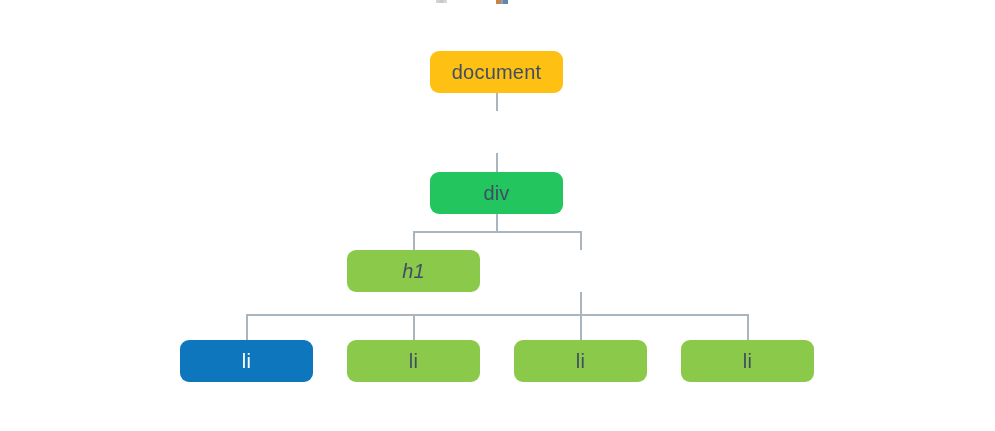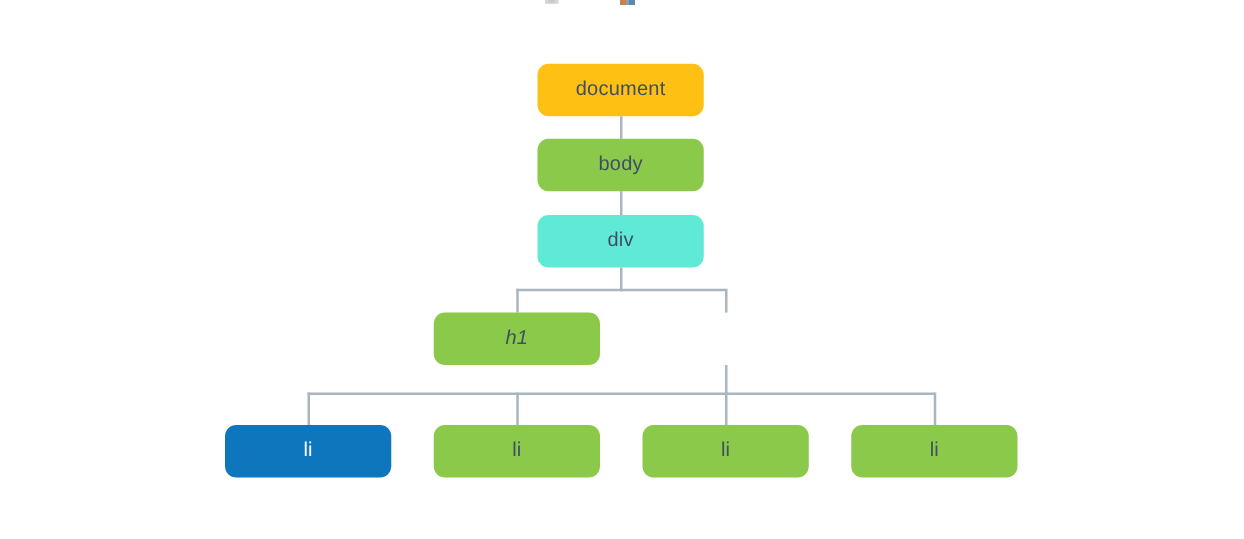--- a/index.html
+++ b/index.html
@@ -19,21 +19,21 @@
     position: absolute;
     width: 133px;
     height: 42px;
     border-radius: 9px;
     display: flex;
     align-items: center;
     justify-content: center;
     box-sizing: border-box;
   }
   .node-label {
-    font-size: 16px;
+    font-size: 20px;
     line-height: 1;
     letter-spacing: 0.2px;
   }
   
   .pos-document { left: 430px; top: 51px; }
   .pos-body     { left: 430px; top: 111px; }
   .pos-div      { left: 430px; top: 172px; }
   .pos-h1       { left: 347px; top: 250px; font-style: italic; }
   .pos-ul       { left: 514px; top: 250px; }
   .pos-li1      { left: 180px; top: 340px; }
@@ -92,25 +92,22 @@
   <div class="hline l-row2-h" style="background: rgb(169, 181, 191);"></div>
   <div class="vline l-li1-drop" style="background: rgb(169, 181, 191);"></div>
   <div class="vline l-li2-drop" style="background: rgb(169, 181, 191);"></div>
   <div class="vline l-li3-drop" style="background: rgb(169, 181, 191);"></div>
   <div class="vline l-li4-drop" style="background: rgb(169, 181, 191);"></div>
 
   <div class="node pos-document" style="background: rgb(253, 192, 19);">
     <span class="node-label" style="color: rgb(64, 78, 99);">document</span>
   </div>
 
-  <div class="node pos-body" style="background: rgb(139, 201, 74);">
-    <span class="node-label" style="color: rgb(64, 78, 99);">body</span>
-  </div>
 
-  <div class="node pos-div" style="background: #5eead4;">
+  <div class="node pos-div" style="background: #22c55e;">
     <span class="node-label" style="color: rgb(64, 78, 99);">div</span>
   </div>
 
   <div class="node pos-h1" style="background: rgb(139, 201, 74);">
     <span class="node-label" style="color: rgb(64, 78, 99);">h1</span>
   </div>
 
 
   <div class="node pos-li1" style="background: rgb(13, 118, 189);">
     <span class="node-label" style="color: rgb(255, 255, 255);">li</span>

